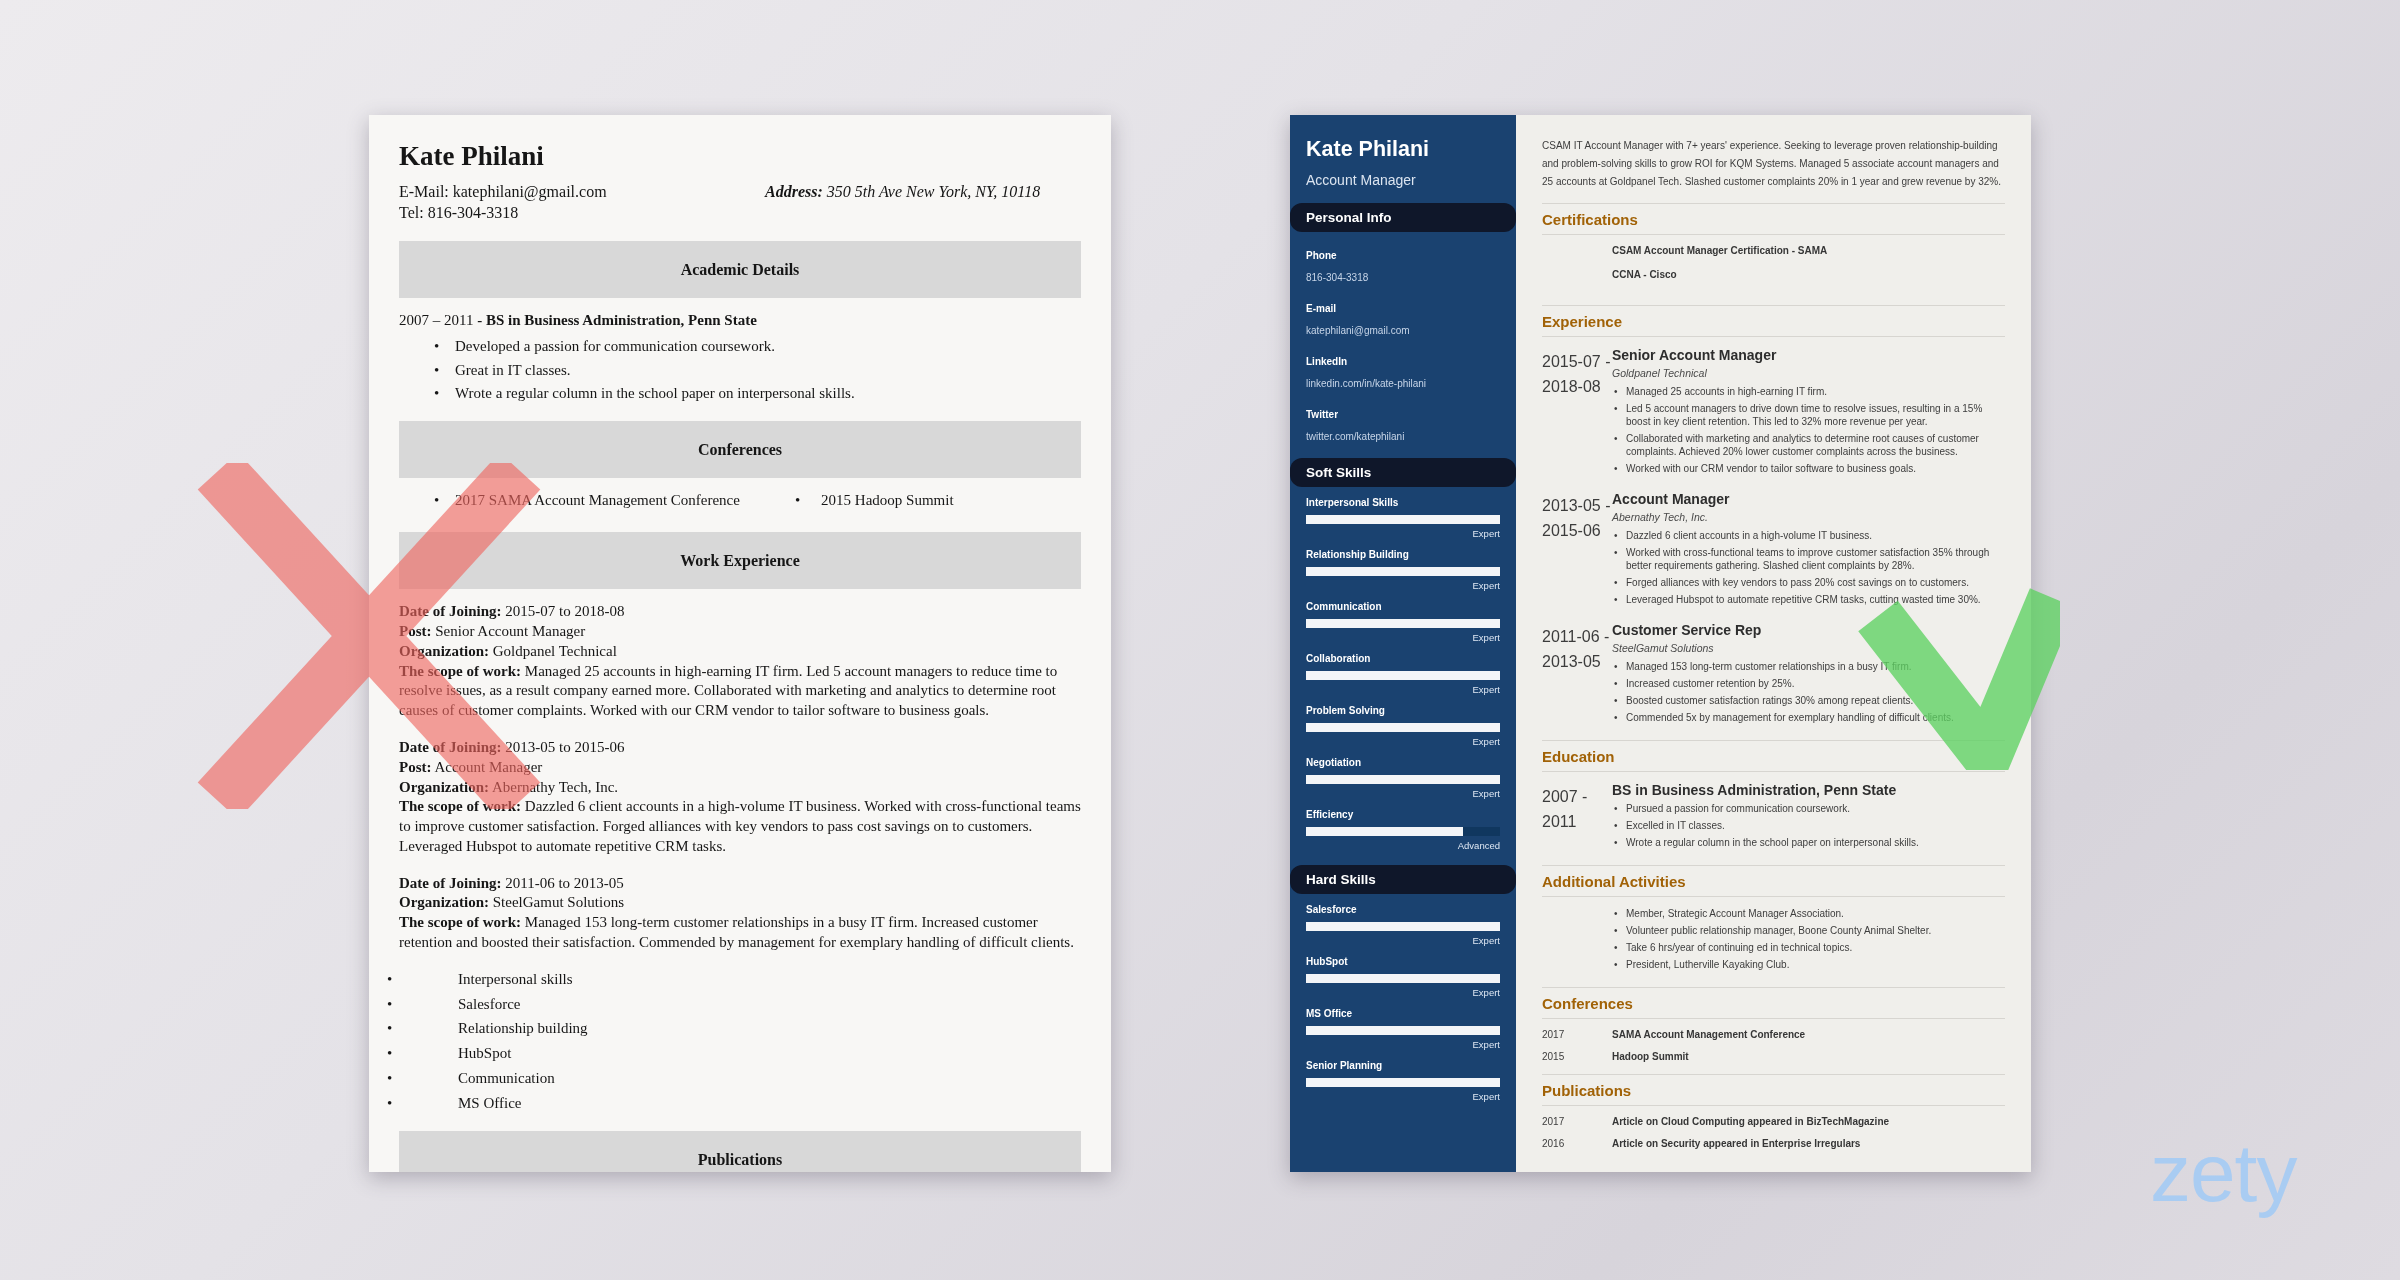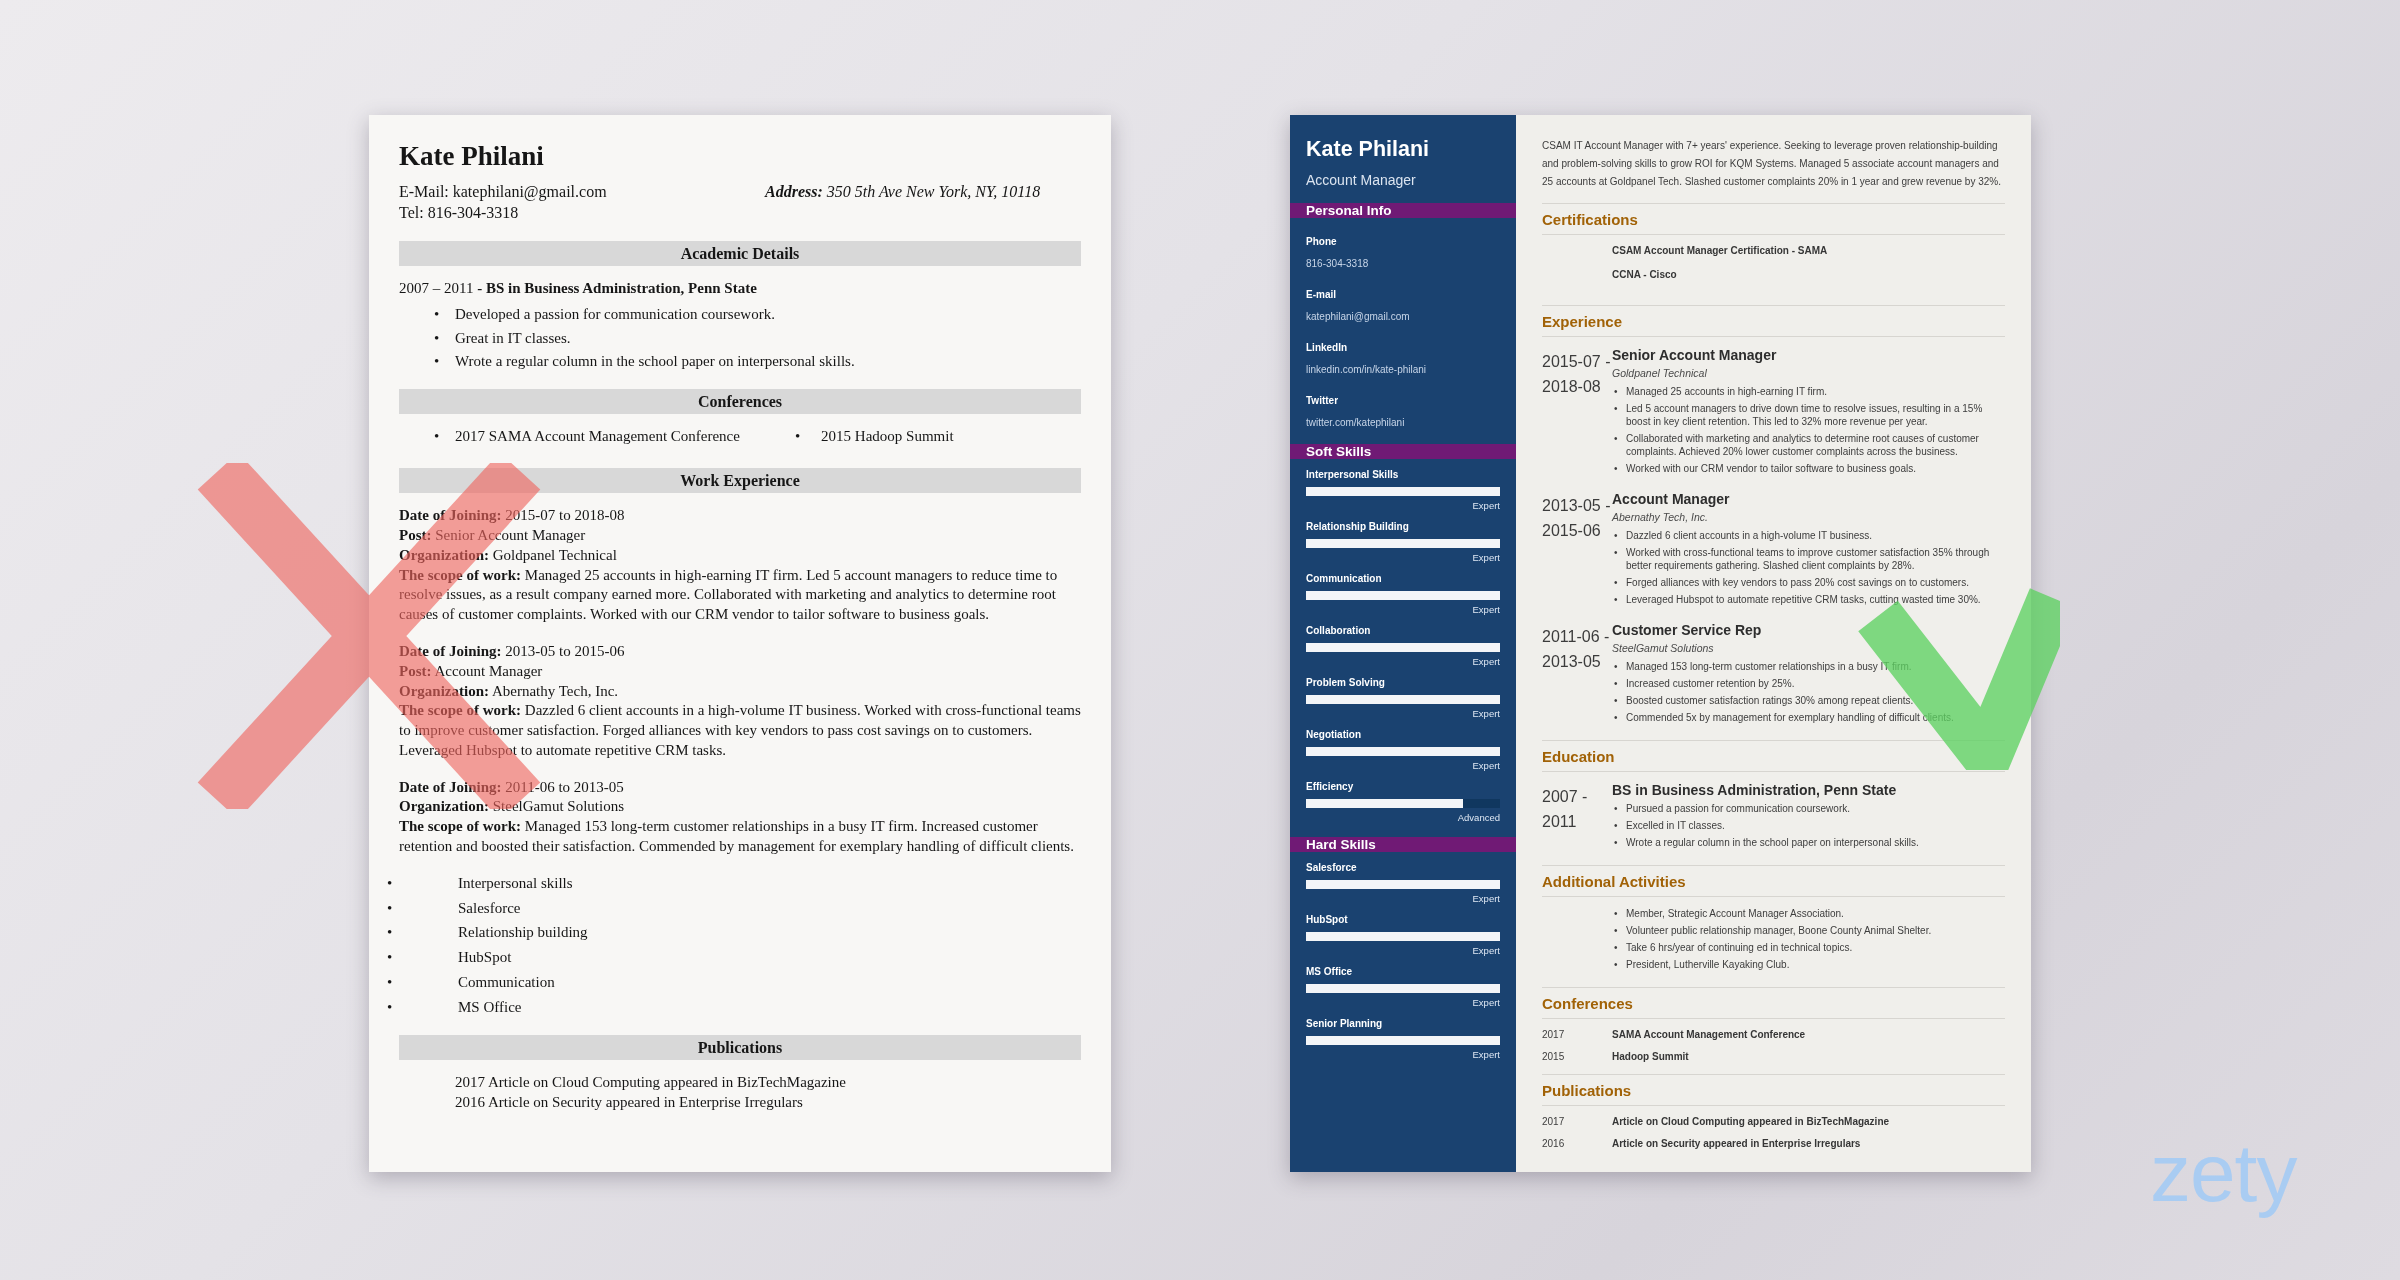--- a/index.html
+++ b/index.html
@@ -10,42 +10,42 @@
     position:relative;
   }
   .paper { position:absolute; top:115px; height:1057px; box-shadow:0 6px 20px rgba(70,64,82,.33); overflow:hidden; }
 
   
   .paper-left { left:369px; width:742px; background:#f8f7f5; padding:24px 30px;
     font-family:"Liberation Serif","DejaVu Serif",serif; color:#161616; font-size:15px; line-height:1.32; }
   .lp-name { font-size:27px; font-weight:bold; margin-bottom:6px; }
   .lp-contact { position:relative; font-size:16px; line-height:1.35; }
   .lp-contact-right { position:absolute; left:366px; top:0;font-style:italic; }
-  .lp-band { background:#d8d8d8; text-align:center; font-weight:bold; font-size:16px; padding:2px 0; margin:17px 0 13px; }
+  .lp-band { background:#d8d8d8; text-align:center; font-weight:bold; font-size:16px; padding:18px 0; margin:17px 0 13px; }
   .lp-degree { margin-bottom:6px; }
   ul.lp-list { list-style:none; }
   ul.lp-list li { position:relative; padding-left:56px; margin-bottom:4px; }
   ul.lp-list li::before { content:"\2022"; position:absolute; left:35px; }
   .lp-conf-cols { display:flex; }
   .lp-conf-cols ul { flex:0 0 55%; }
   .lp-conf-cols ul + ul { flex:0 0 45%; }
   .lp-conf-cols ul + ul li { padding-left:47px; }
   .lp-conf-cols ul + ul li::before { left:21px; }
   .lp-job { margin-bottom:17px; }
   ul.lp-skills { list-style:none; margin-bottom:4px; }
   ul.lp-skills li { position:relative; padding-left:59px; margin-bottom:5px; }
   ul.lp-skills li::before { content:"\2022"; position:absolute; left:-12px; }
   .lp-pub-line { margin-left:56px; }
 
   
   .paper-right { left:1290px; width:741px; background:#f0efeb; display:flex; }
   .sidebar { flex:0 0 226px; background:#1a4270; color:#fff; }
   .side-name { padding:20px 16px 0; font-size:21.5px; font-weight:bold; line-height:1.35; }
   .side-title { margin:8px 16px 15px; font-size:14px; color:#dbe4f0; }
-  .side-band { background:#701a75; padding:0 16px; font-size:13.5px; font-weight:bold; }
+  .side-band { background:#0f172a; padding:7px 16px; font-size:13.5px; font-weight:bold;border-radius:12px; }
   .info-item { margin:17px 16px 0; }
   .info-label { font-size:10px; font-weight:bold; line-height:1.4; }
   .info-value { font-size:10px; color:#c7d5e8; margin-top:8px; line-height:1.4; }
   .side-gap { height:14px; }
   .skill { margin:10px 16px 0; }
   .skill-name { font-size:10px; font-weight:bold; }
   .skill-track { margin-top:7px; height:9px; background:#10375f; }
   .skill-fill { height:100%; background:#f3f5f8; }
   .skill-level { margin-top:4px; text-align:right; font-size:9.5px; color:#dfe8f4; }
 

